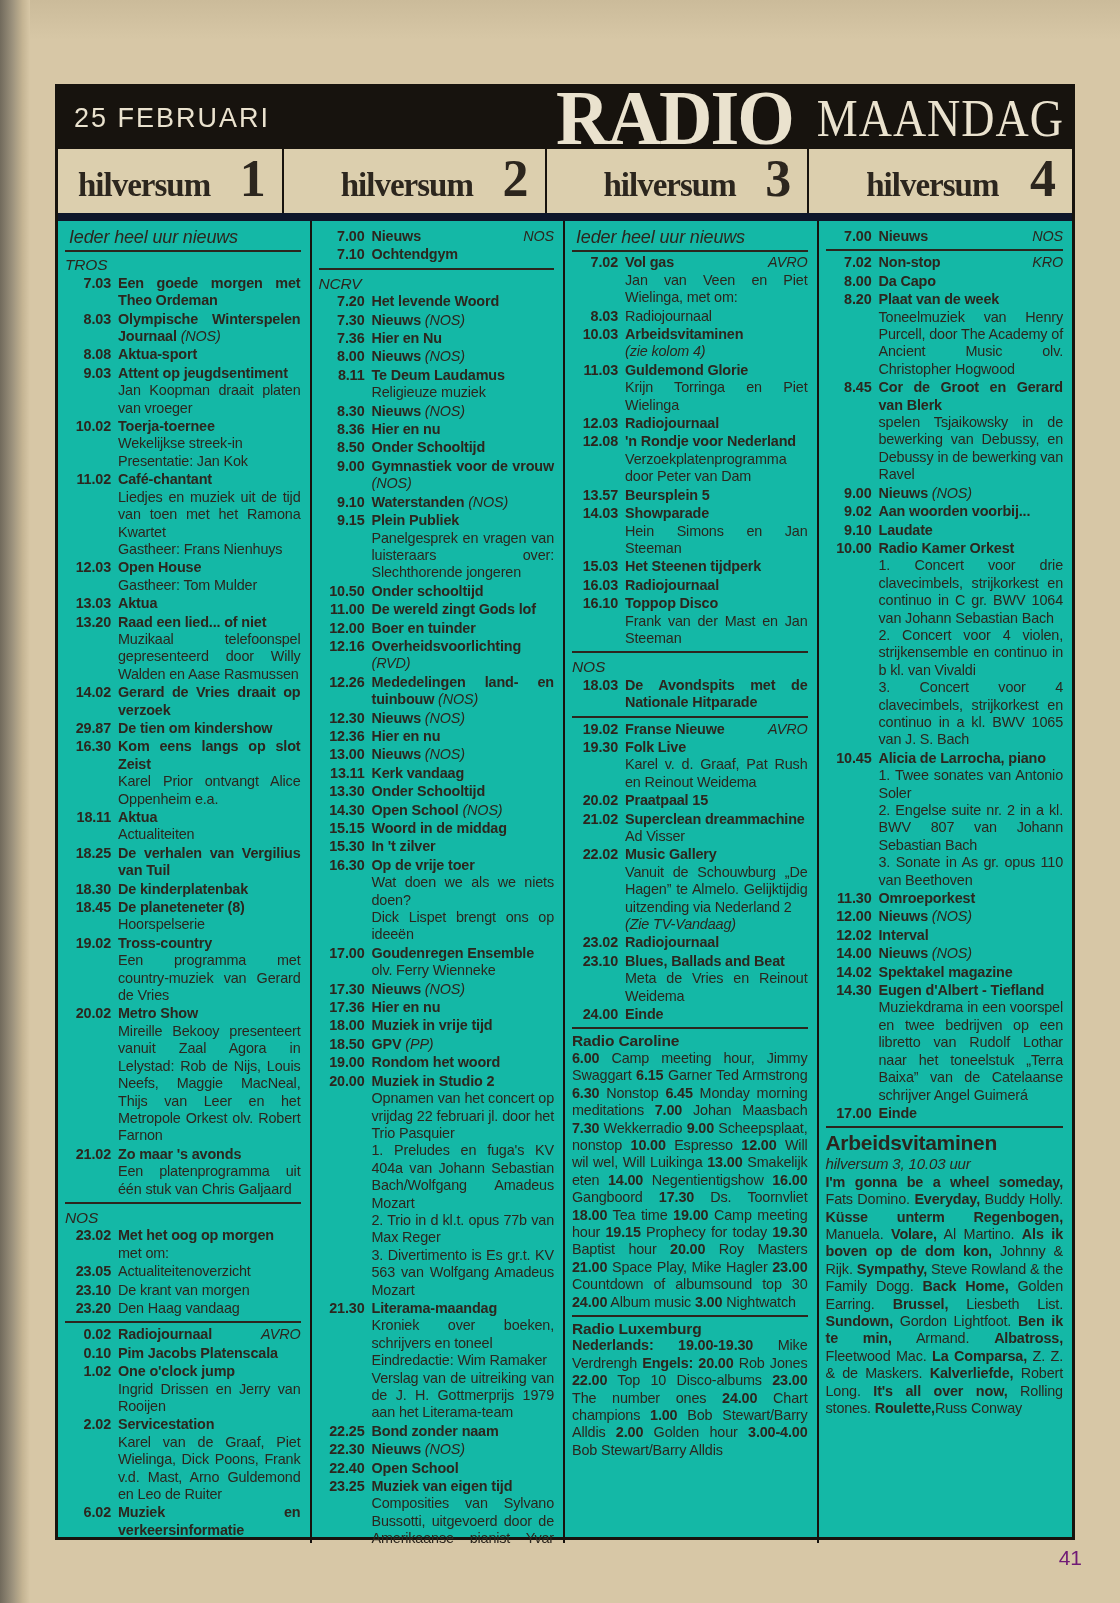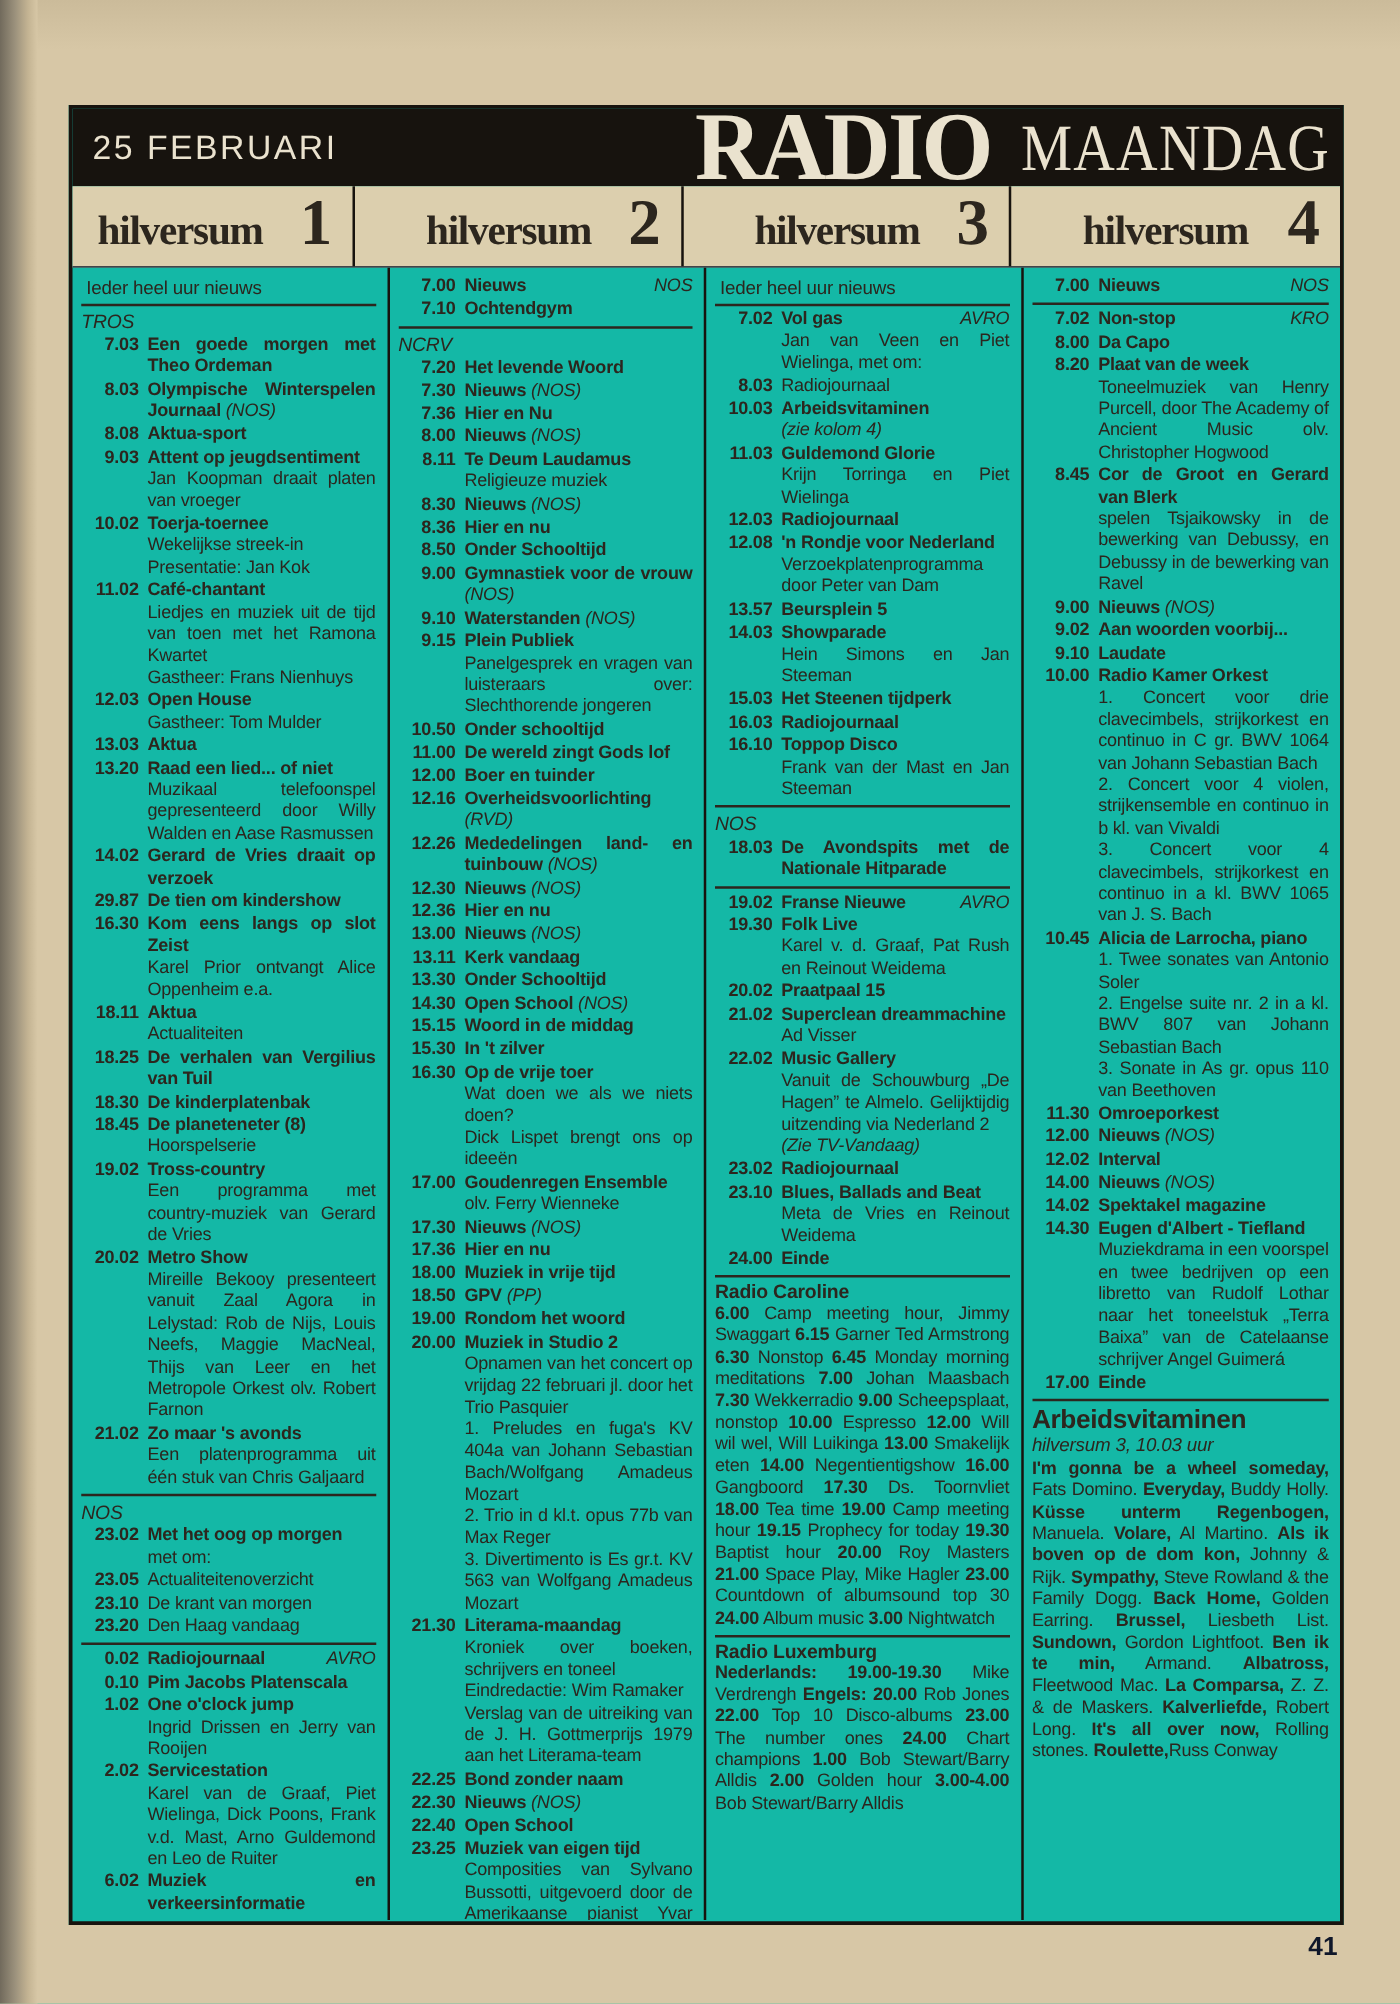--- a/index.html
+++ b/index.html
@@ -27,60 +27,60 @@
     font-family:"Liberation Serif",serif;font-weight:bold;font-size:74px;
     letter-spacing:-2px;line-height:58px;transform:scaleY(1.05);
     margin-right:24px;white-space:nowrap;
   }
   .day-label{
     font-family:"Liberation Serif",serif;font-size:46px;letter-spacing:1px;
     transform:scaleY(1.15);margin-right:8px;white-space:nowrap;
   }
   .chan-heads{
     display:grid;grid-template-columns:repeat(4,1fr);
-    height:64px;border-bottom:1px solid #0f172a;background:#dccfae;gap:37px;
+    height:64px;border-bottom:8px solid #0f172a;background:#dccfae;gap:37px;
   }
   .chan-cell{
     display:flex;align-items:baseline;padding:10px 0 0 20px;
     border-right:2px solid #17130e;overflow:hidden;
   }
   .chan-cell:last-child{border-right:none;}
   .chan-word{font-family:"Liberation Serif",serif;font-weight:bold;font-size:33px;letter-spacing:-1px;}
   .chan-num{font-family:"Liberation Serif",serif;font-weight:bold;font-size:52px;margin-left:auto;margin-right:16px;line-height:40px;}
   .cols{
     display:grid;grid-template-columns:repeat(4,1fr);
     height:1322px;overflow:hidden;
   }
   .col{
     border-right:2px solid #17130e;padding:7px 9px 0 7px;overflow:hidden;
     font-size:14.4px;line-height:17.4px;letter-spacing:-0.15px;
   }
   .col:last-child{border-right:none;}
   
-  .note{font-size:15px;padding:1px 2px 4px 4px;
+  .note{font-style:italic;font-size:18px;padding:1px 2px 4px 4px;
     border-bottom:2px solid #2c261e;margin-bottom:2px;}
   .net{text-align:left;font-style:italic;font-size:15.5px;padding:2px 6px 1px 0;}
   .rule{border-top:2px solid #2c261e;margin:4px 0 3px 0;}
   .prog{display:flex;margin:0 0 1px 0;}
   .time{flex:none;width:46px;text-align:right;font-weight:bold;padding-right:7px;}
   .pbody{flex:1;min-width:0;text-align:justify;}
   .ptitle{font-weight:bold;}
   .ptitle.pl{font-weight:normal;}
   .it{font-style:italic;font-weight:normal;}
   .tag{float:right;font-style:italic;font-weight:normal;padding-left:6px;}
   .desc{text-align:justify;}
   .desc.di{font-style:italic;}
   .section{font-weight:bold;font-size:15.5px;margin-top:1px;}
   .flow{text-align:justify;}
   .flow b{font-weight:bold;}
   .bighead{font-weight:bold;font-size:21px;letter-spacing:-0.3px;margin-top:3px;line-height:24px;}
   .bigsub{font-style:italic;font-size:15px;margin-bottom:1px;}
   .pagenum{
-    position:absolute;right:50px;top:1546px;
-    font-weight:bold;font-size:21px;color:#0f172a;
+    position:absolute;right:38px;top:1546px;
+    font-weight:normal;font-size:21px;color:#701a75;
   }
 </style>
 </head>
 <body>
 
 <div class="scan-top"></div>
 <div class="scan-edge"></div>
 
 <div class="frame">
   <div class="masthead">

